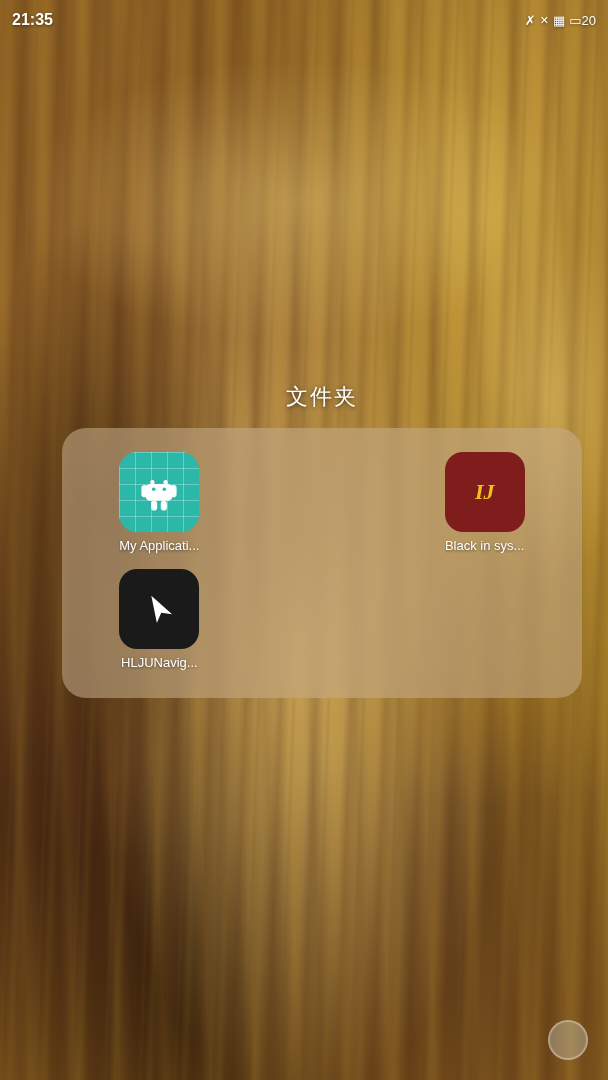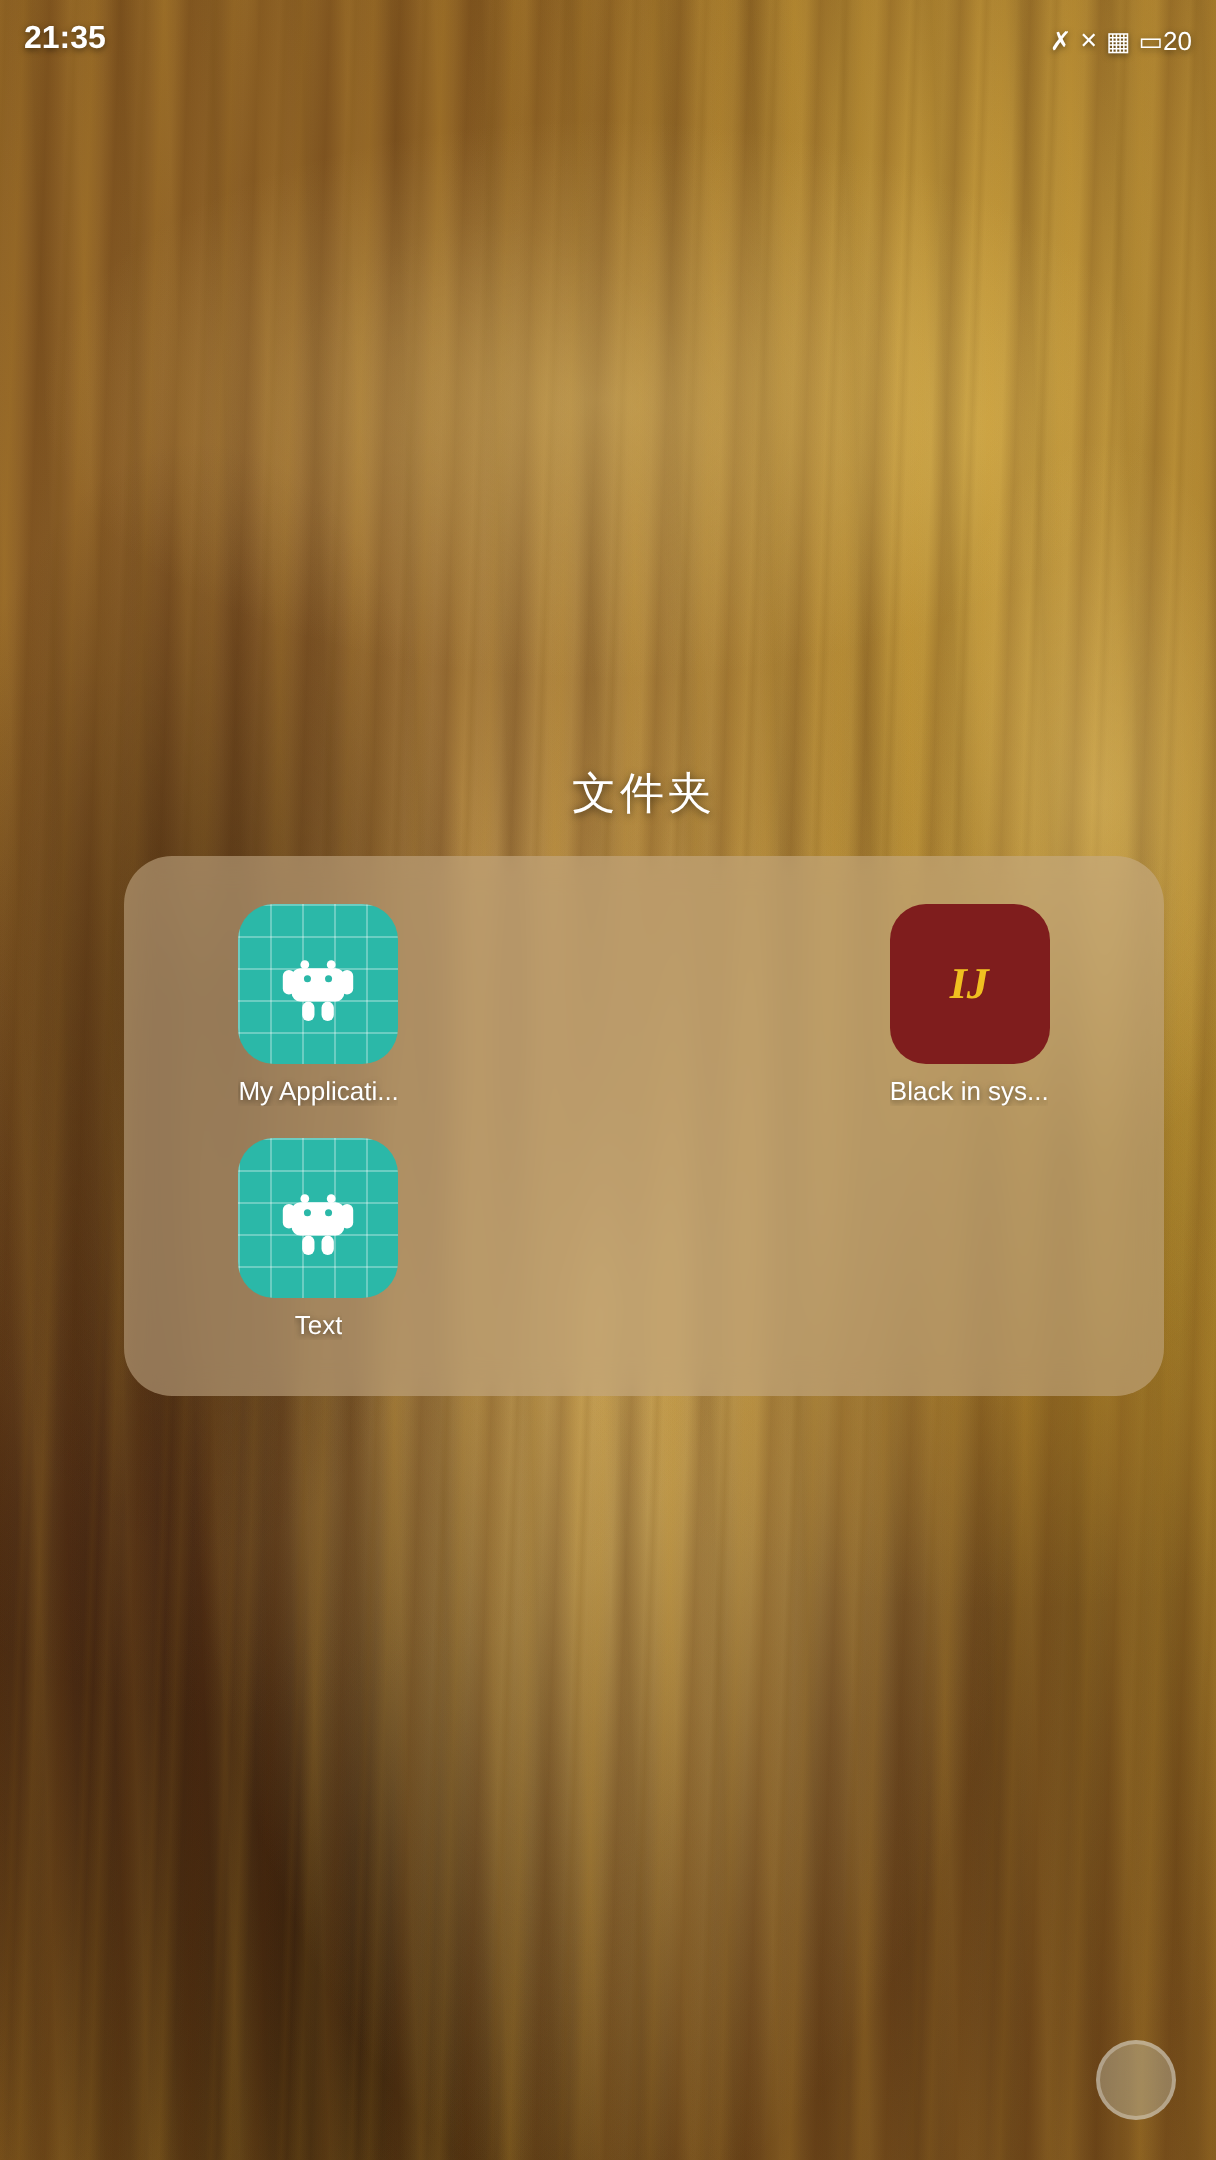--- a/index.html
+++ b/index.html
@@ -278,37 +278,29 @@
 
       <div class="app-item" style="visibility:hidden;"></div>
 
       <div class="app-item">
         <div class="app-icon-wrapper icon-signin">
           <span class="icon-signin-text">IJ</span>
         </div>
         <span class="app-label">Black in sys...</span>
       </div>
 
-
-
       <div class="app-item">
-        <div class="app-icon-wrapper icon-text">
-          <div class="icon-grid-overlay"></div>
-          <svg class="android-svg" viewBox="0 0 100 100">
-            <circle cx="35" cy="28" r="5" fill="white"></circle>
-            <circle cx="65" cy="28" r="5" fill="white"></circle>
-            <rect x="20" y="32" width="60" height="38" rx="10" fill="white"></rect>
-            <rect x="10" y="34" width="14" height="28" rx="7" fill="white"></rect>
-            <rect x="76" y="34" width="14" height="28" rx="7" fill="white"></rect>
-            <rect x="32" y="70" width="14" height="22" rx="7" fill="white"></rect>
-            <rect x="54" y="70" width="14" height="22" rx="7" fill="white"></rect>
-            <circle cx="38" cy="44" r="4" fill="#2BB8A8"></circle>
-            <circle cx="62" cy="44" r="4" fill="#2BB8A8"></circle>
+        <div class="app-icon-wrapper icon-hlju">
+          <svg width="44" height="44" viewBox="0 0 100 100">
+            <circle cx="50" cy="50" r="48" fill="#1A1A1A"></circle>
+            <polygon points="50,15 70,75 50,60 30,75" fill="white" transform="rotate(-30, 50, 50)"></polygon>
           </svg>
         </div>
-        <span class="app-label">Text</span>
+        <span class="app-label">HLJUNavig...</span>
       </div>
+
+
 
     </div>
   </div>
 </div>
 
 <div class="bottom-circle"></div>
 
 </body></html>

